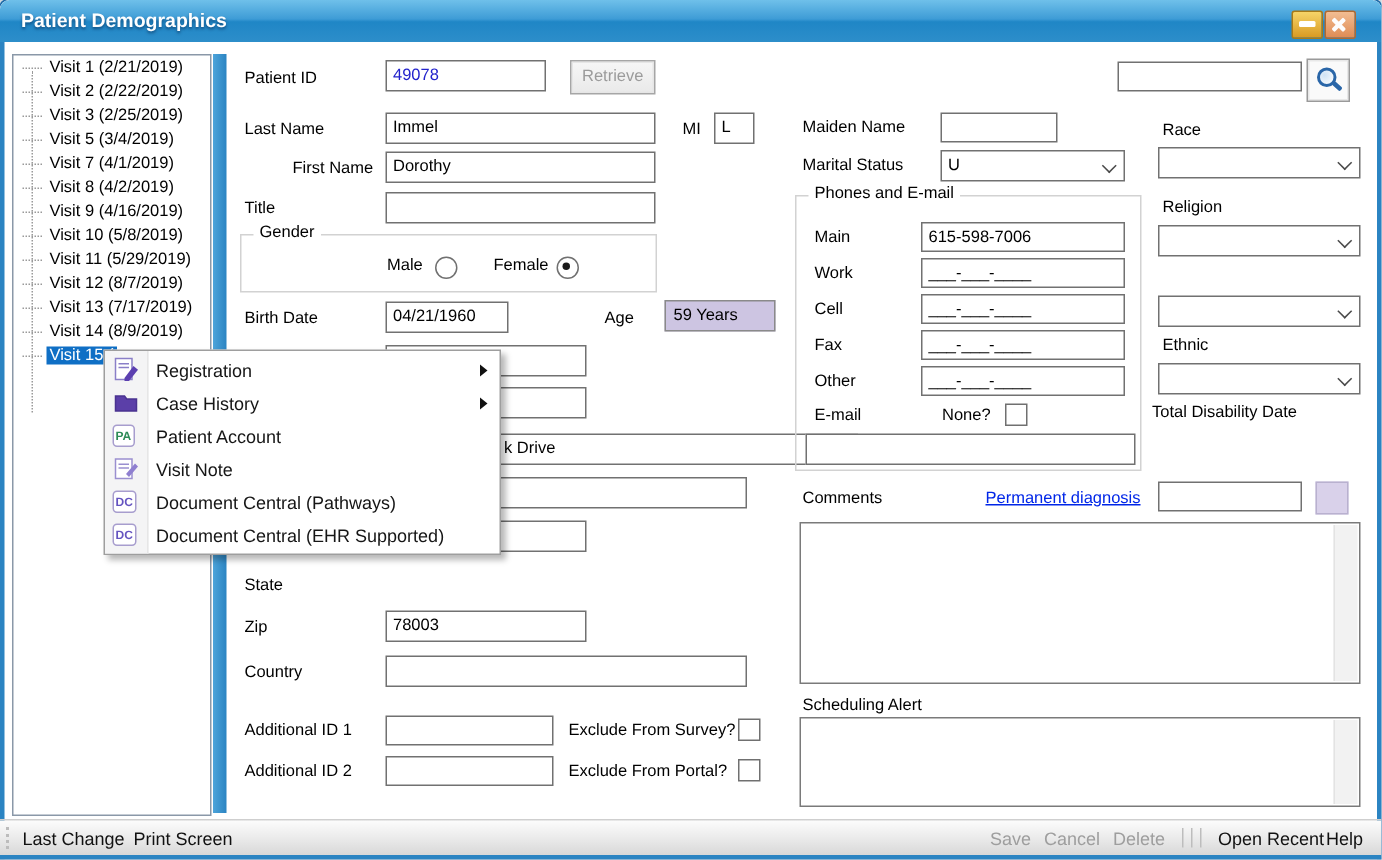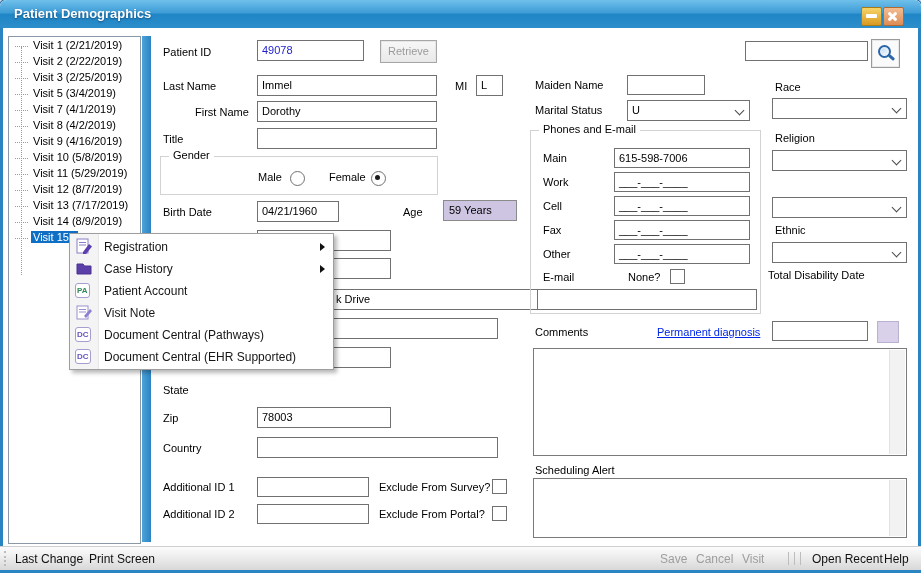--- a/index.html
+++ b/index.html
@@ -271,21 +271,21 @@
       <span class="mi-label">Document Central (EHR Supported)</span>
     </div>
   </div>
 
   <div class="toolbar">
     <span class="grip"></span>
     <span class="tool-item" style="left:15px;">Last Change</span>
     <span class="tool-item" style="left:89px;">Print Screen</span>
     <span class="tool-item disabled" style="left:660px;">Save</span>
     <span class="tool-item disabled" style="left:696px;">Cancel</span>
-    <span class="tool-item disabled" style="left:742px;">Visit</span>
+    <span class="tool-item disabled" style="left:742px;">Delete</span>
     <span class="tsep" style="left:788px;"></span>
     <span class="tsep" style="left:794px;"></span>
     <span class="tsep" style="left:800px;"></span>
     <span class="tool-item" style="left:812px;">Open Recent</span>
     <span class="tool-item" style="left:884px;">Help</span>
   </div>
   <div class="frame-bottom"></div>
 </div>
 
 </body></html>

